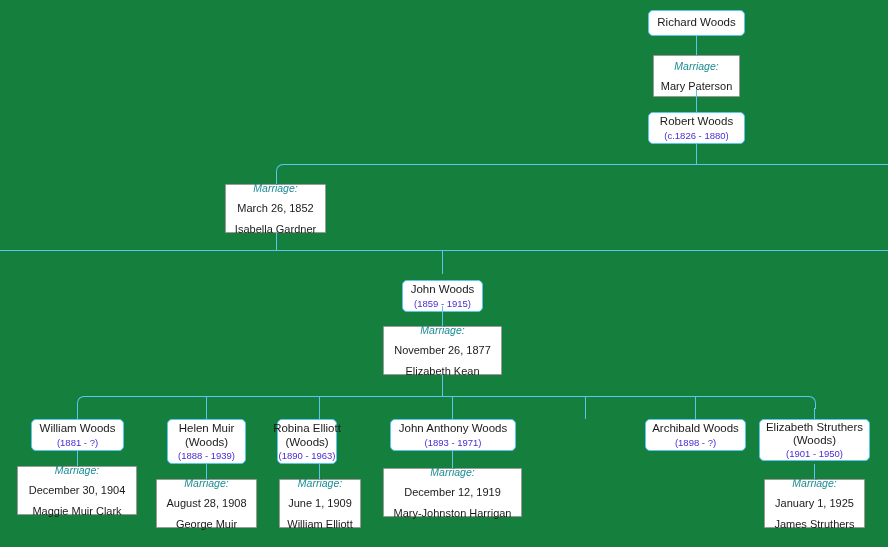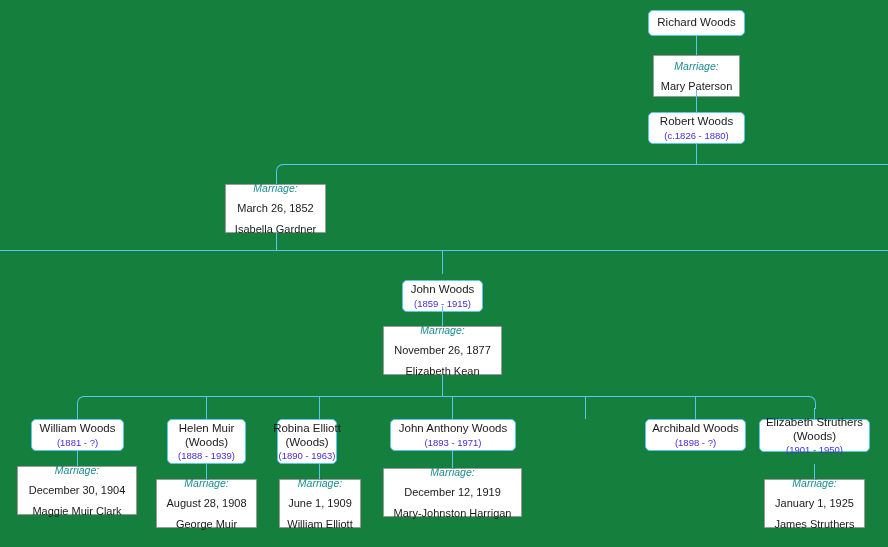--- a/index.html
+++ b/index.html
@@ -196,21 +196,21 @@
     <span class="mline">December 12, 1919</span>
     <span class="mline">Mary-Johnston Harrigan</span>
   </div>
 
 
   <div class="node person" style="left:645px; top:419px; width:101px; height:32px;">
     <span class="pname">Archibald Woods</span>
     <span class="pdates">(1898 - ?)</span>
   </div>
 
-  <div class="node person" style="left:759px; top:419px; width:111px; height:33px;">
+  <div class="node person" style="left:759px; top:419px; width:111px; height:42px;">
     <span class="pname">Elizabeth Struthers</span>
     <span class="pname">(Woods)</span>
     <span class="pdates">(1901 - 1950)</span>
   </div>
   <div class="conn vline" style="left:814px; top:464px; height:15px;"></div>
   <div class="node marriage" style="left:764px; top:479px; width:101px; height:49px;">
     <span class="mlabel">Marriage:</span>
     <span class="mline">January 1, 1925</span>
     <span class="mline">James Struthers</span>
   </div>

